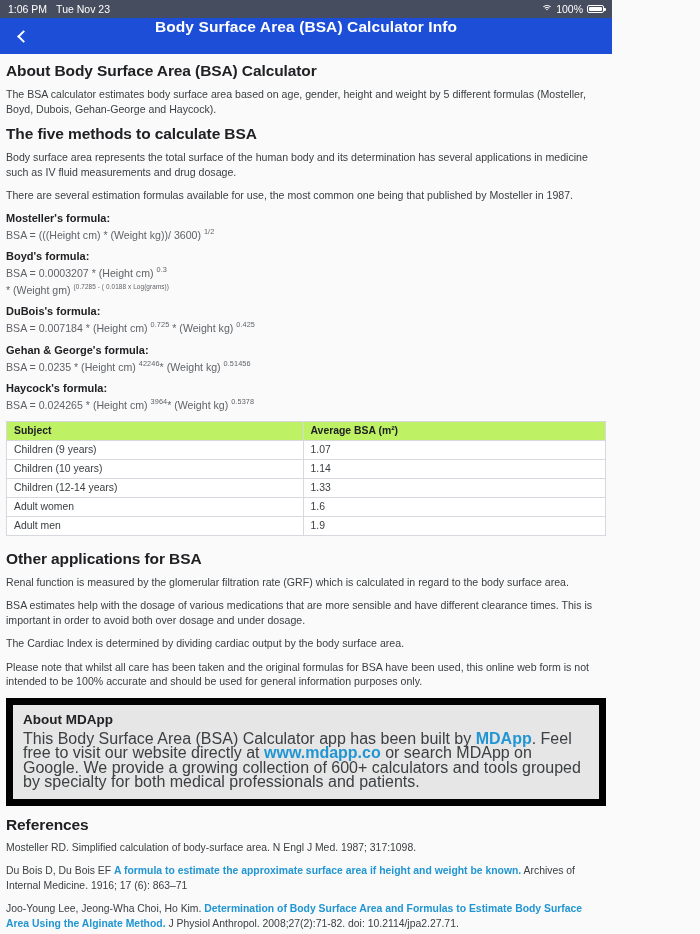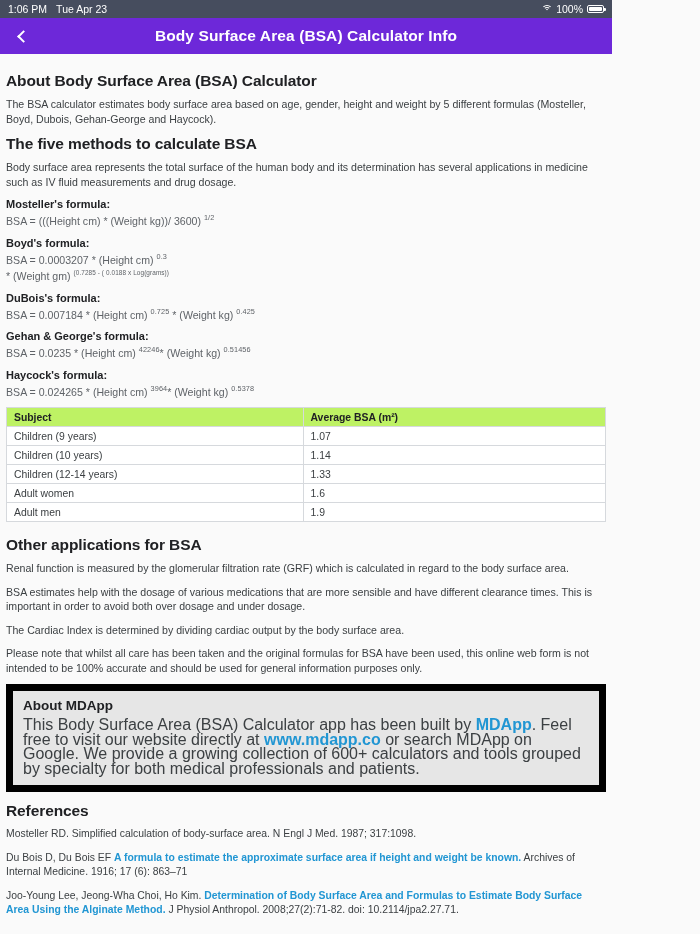--- a/index.html
+++ b/index.html
@@ -32,43 +32,43 @@
     width:17px; height:8.5px; border:1px solid #fff; border-radius:2px; position:relative;
   }
   .batt::after {
     content:""; position:absolute; right:-2.5px; top:2.4px;
     width:1.6px; height:3.2px; background:#fff; border-radius:0 1px 1px 0;
   }
   .batt i { position:absolute; left:1px; top:1px; bottom:1px; right:1px; background:#fff; border-radius:1px; display:block; }
 
   
   .navbar {
-    height:36px; background:#6d28d9; color:#fff;
-    display:flex; align-items:center; position:relative;
+    height:36px; background:#1d4ed8; color:#fff;
+    display:flex; position:relative;
   }
   .back-btn {
     width:44px; height:36px; display:flex; align-items:center; justify-content:center;
     cursor:pointer;
   }
   .chev {
     width:9px; height:9px; border-left:2px solid #fff; border-bottom:2px solid #fff;
     transform:rotate(45deg); margin-left:3px;
   }
   .nav-title {
     position:absolute; left:0; right:0; text-align:center;
     font-size:15.5px; font-weight:600; letter-spacing:.1px; pointer-events:none;
   }
 
   
   .content { padding:8px 6px 0 6px; }
   h2.sec {
     font-size:15.5px; font-weight:700; color:#202124;
     margin:6px 0 7px 0; letter-spacing:-.1px;
   }
-  h2.sec.first { margin-top:10px; }
+  h2.sec.first { margin-top:0; }
   p.body {
     font-size:10.6px; line-height:14.5px; color:#3c4043;
     margin:0 0 9px 0;
   }
   .fml { margin:0 0 9px 0; }
   .fml-t { font-size:11px; font-weight:700; color:#202124; margin-bottom:1px; }
   .fml-b { font-size:10.6px; color:#5f6368; line-height:14px; }
   .fml-b sup { font-size:7.3px; vertical-align:super; letter-spacing:.1px; }
   .fml-b sup.tiny { font-size:6.4px; }
 
@@ -114,21 +114,21 @@
   }
 </style>
 </head>
 <body>
 
 <div class="screen">
 
   <div class="statusbar">
     <div class="sb-left">
       <span>1:06 PM</span>
-      <span>Tue Apr 23</span>
+      <span>Tue Nov 23</span>
     </div>
     <div class="sb-right">
       <span class="wifi-ico">
         <span class="w1"></span>
           <span class="w2"></span>
           <span class="w3"></span>
       </span>
       <span>100%</span>
       <span class="batt">
           <i></i>
@@ -143,20 +143,21 @@
     <div class="nav-title">Body Surface Area (BSA) Calculator Info</div>
   </div>
 
   <div class="content">
 
     <h2 class="sec first">About Body Surface Area (BSA) Calculator</h2>
     <p class="body">The BSA calculator estimates body surface area based on age, gender, height and weight by 5 different formulas (Mosteller, Boyd, Dubois, Gehan-George and Haycock).</p>
 
     <h2 class="sec">The five methods to calculate BSA</h2>
     <p class="body">Body surface area represents the total surface of the human body and its determination has several applications in medicine such as IV fluid measurements and drug dosage.</p>
+    <p class="body">There are several estimation formulas available for use, the most common one being that published by Mosteller in 1987.</p>
 
     <div class="fml">
       <div class="fml-t">Mosteller's formula:</div>
       <div class="fml-b"><span>BSA = (((Height cm) * (Weight kg))/ 3600) </span><sup>1/2</sup></div>
     </div>
 
     <div class="fml">
       <div class="fml-t">Boyd's formula:</div>
       <div class="fml-b"><span>BSA = 0.0003207 * (Height cm) </span><sup>0.3</sup></div>
       <div class="fml-b"><span> * (Weight gm) </span><sup class="tiny">(0.7285 - ( 0.0188 x Log(grams))</sup></div>

